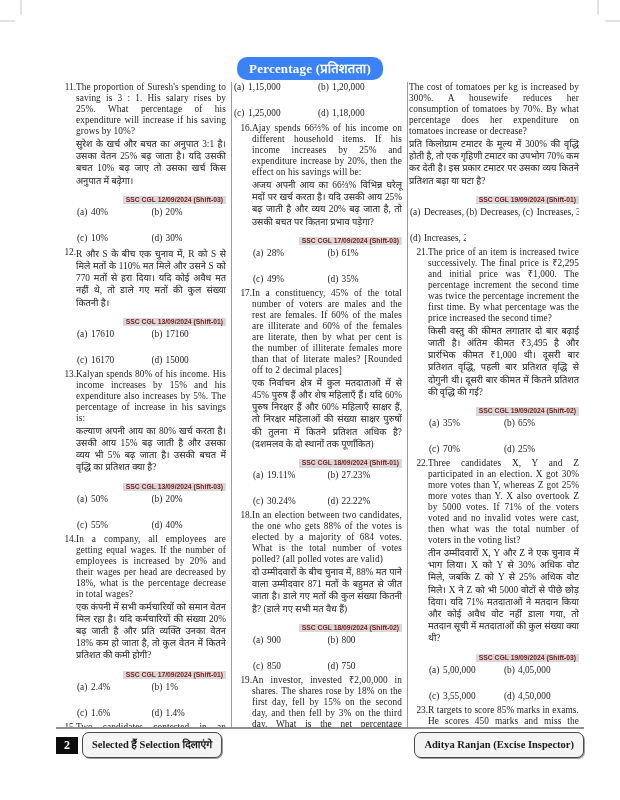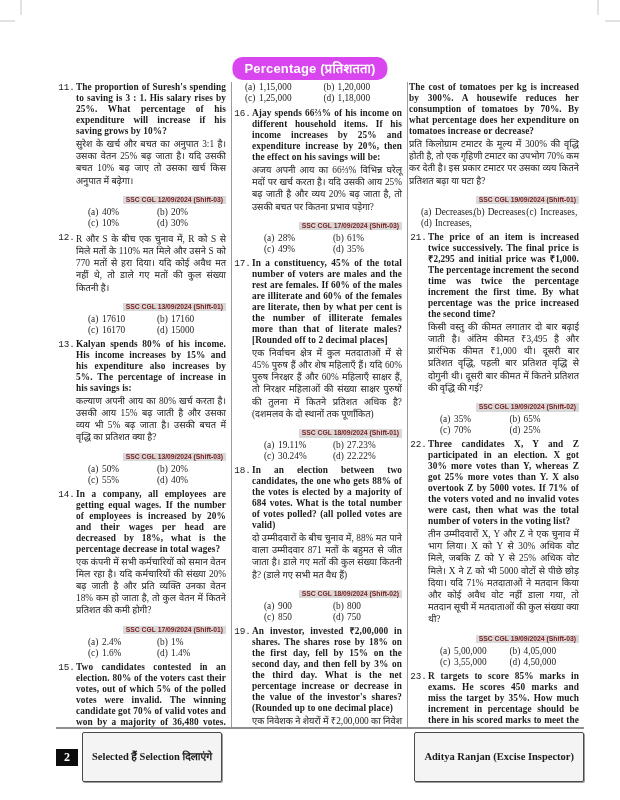--- a/index.html
+++ b/index.html
@@ -6,54 +6,54 @@
   .page{position:relative;width:620px;height:800px;background:#ffffff;overflow:hidden;
         font-family:"Liberation Serif",serif;color:#1c1c1c;}
   
   .crop{position:absolute;background:#e2e2e2;}
   .crop.tl-v{left:20px;top:0;width:2px;height:15px;}
   .crop.tl-h{left:0;top:20px;width:15px;height:2px;}
   .crop.tr-v{left:597px;top:0;width:2px;height:15px;}
   .crop.tr-h{right:0;top:20px;width:15px;height:2px;}
 
   .title-badge{position:absolute;top:57px;left:50%;transform:translateX(-50%);
-        background:#d946ef;color:#ffffff;font-family:Liberation Sans, sans-serif;
+        background:#3b82f6;color:#ffffff;font-family:Liberation Serif, serif;
         font-weight:bold;font-size:13px;padding:2px 12px 3px;border-radius:10px;
         letter-spacing:.2px;white-space:nowrap;}
 
   .columns{position:absolute;left:56px;top:82px;width:528px;height:646px;display:flex;}
   .col{width:176px;box-sizing:border-box;padding:0 5px 0 1px;border-right:1px solid #9a9a9a;
        height:646px;overflow:hidden;}
   .col:last-child{border-right:none;}
 
   .q{display:flex;margin-bottom:3px;}
-  .qnum{flex:0 0 19px;font-size:9.3px;line-height:11px;text-align:center;font-family:Liberation Mono, monospace;}
+  .qnum{flex:0 0 19px;font-size:9.3px;line-height:11px;text-align:right;}
   .qbody{flex:1;min-width:0;}
-  .en{font-size:9.3px;line-height:11px;text-align:justify;letter-spacing:.1px;font-weight:bold;}
+  .en{font-size:9.3px;line-height:11px;text-align:justify;letter-spacing:.1px;}
   .hi{font-size:9.3px;line-height:12.2px;text-align:justify;margin-top:1px;}
   .badge-row{text-align:right;margin:1px 0 1px;}
   .badge{display:inline-block;background:#d9d9d9;color:#7b2121;
          font-family:"Liberation Sans",sans-serif;font-weight:bold;font-size:6.8px;
          line-height:8.5px;padding:0 3px;}
-  .opts{display:grid;grid-template-columns:1fr 1fr;row-gap:0;font-size:9.3px;
-        line-height:11px;padding-left:12px;}
+  .opts{display:grid;grid-template-columns:1fr 1fr;row-gap:15px;font-size:9.3px;
+        line-height:11px;padding-left:1px;}
   .opts.wide{grid-template-columns:1fr 1fr 1fr;}
   .opt{white-space:nowrap;overflow:hidden;}
   .olabel{display:inline-block;min-width:14px;}
   .carry{margin-bottom:4px;}
 
   .footer{position:absolute;left:56px;width:528px;top:727px;border-top:2px solid #8f8f8f;
           padding-top:3px;display:flex;justify-content:space-between;align-items:center;
           font-family:"Liberation Serif",serif;}
   .footer-left{display:flex;align-items:center;gap:4px;}
   .pagenum{background:#0c0c0c;color:#ffffff;font-weight:bold;font-size:12px;
            padding:1px 8px;line-height:15px;}
-  .pill{border:1px solid #4a4a4a;border-radius:2px;background:#f4f4f4;
+  .pill{border:1px solid #4a4a4a;border-radius:7px;background:#f4f4f4;
         box-shadow:1px 1px 0 #9d9d9d;font-weight:bold;font-size:10.5px;
-        padding:16px 9px;line-height:16px;white-space:nowrap;}
+        padding:4px 9px;line-height:16px;white-space:nowrap;}
 </style>
 </head>
 <body>
 
 <div class="page">
   <span class="crop tl-v"></span>
   <span class="crop tl-h"></span>
   <span class="crop tr-v"></span>
   <span class="crop tr-h"></span>
 

